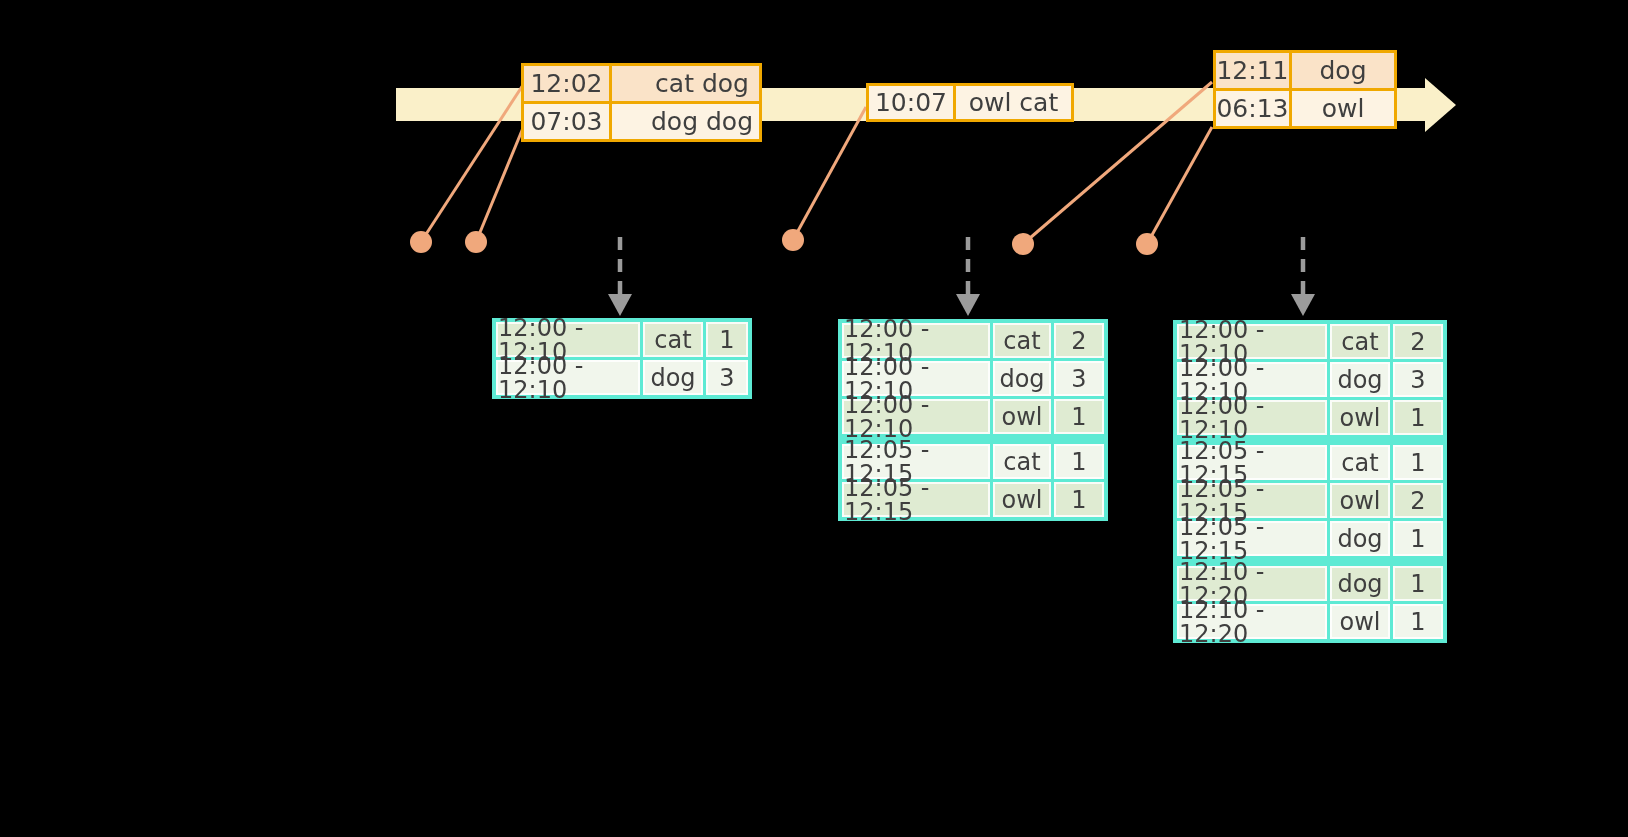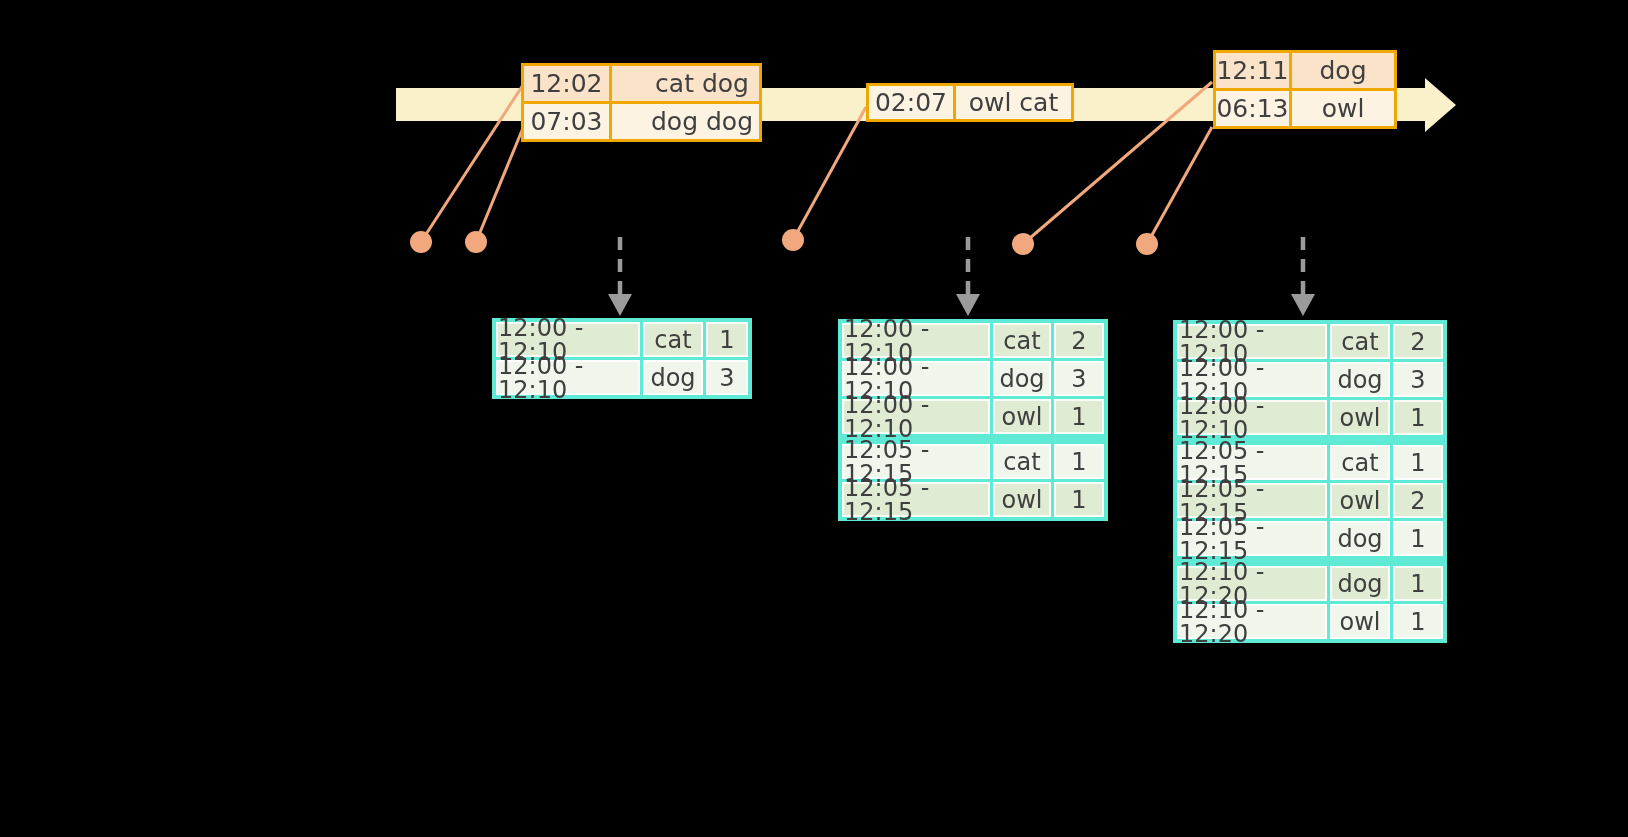--- a/index.html
+++ b/index.html
@@ -100,21 +100,21 @@
       <div class="event-cell c-words ev-fill-dark">cat dog</div>
     </div>
     <div class="event-row">
       <div class="event-cell c-time ev-fill-light">07:03</div>
       <div class="event-cell c-words ev-fill-light">dog dog</div>
     </div>
   </div>
 
   <div id="event-b" class="event-table">
     <div class="event-row">
-      <div class="event-cell c-time ev-fill-light">02:07</div>
+      <div class="event-cell c-time ev-fill-light">10:07</div>
       <div class="event-cell c-words ev-fill-light">owl cat</div>
     </div>
   </div>
 
   <div id="event-c" class="event-table">
     <div class="event-row">
       <div class="event-cell c-time ev-fill-dark">12:11</div>
       <div class="event-cell c-words ev-fill-dark">dog</div>
     </div>
     <div class="event-row">

